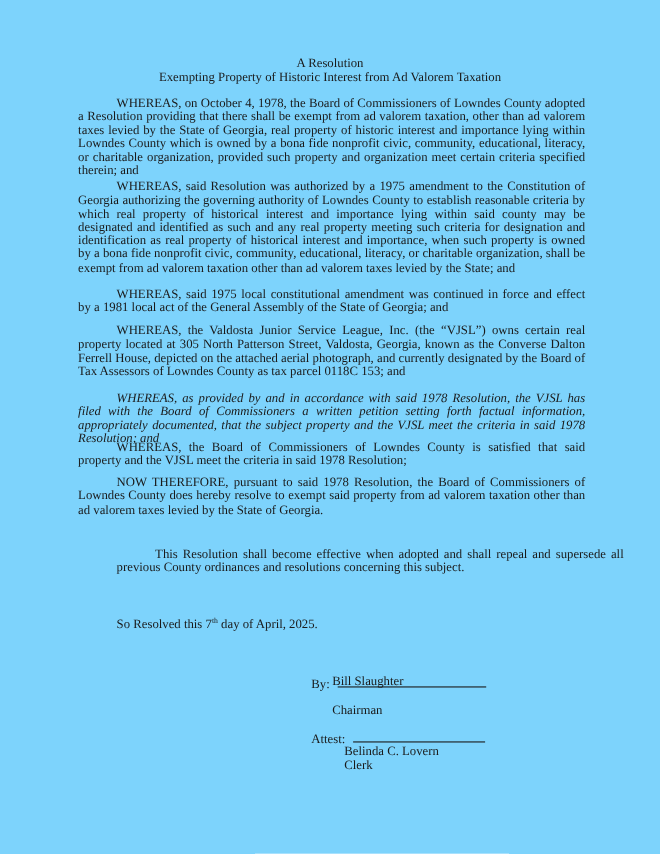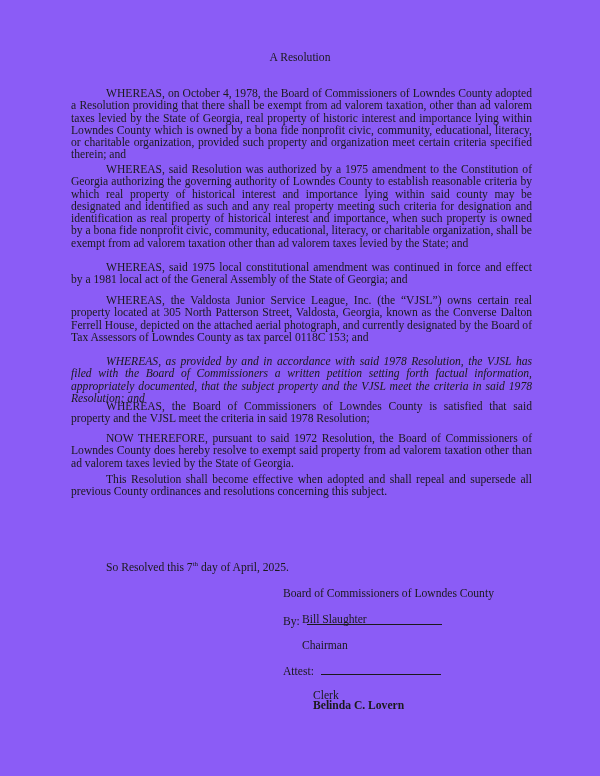--- a/index.html
+++ b/index.html
@@ -1,59 +1,59 @@
 <!DOCTYPE html>
 <html><head>
   <meta charset="utf-8">
   <style>
     html, body { margin: 0; padding: 0; background: #ffffff; }
     body {
       width: 600px; height: 776px; position: relative; overflow: hidden;
       font-family: "Liberation Serif", serif; color: #1a1a1a;
     }
-    .page { position: absolute; left: 0; top: 0; width: 600px; height: 776px; background: #8b5cf6; }
+    .page { position: absolute; left: 0; top: 0; width: 600px; height: 776px; background: #7dd3fc; }
     .line { position: absolute; font-size: 11.6px; line-height: 12.3px; white-space: nowrap; }
     .center { left: 0; width: 600px; text-align: center; }
     .para {
       position: absolute; left: 71px; width: 461px;
       font-size: 11.6px; line-height: 12.3px;
       text-align: justify; text-indent: 35px;
     }
     .sig-line { display: inline-block; border-bottom: 1px solid #1a1a1a; height: 10px; vertical-align: baseline; }
     sup { font-size: 7px; line-height: 0; }
   </style>
 </head>
 <body>
 
 <div class="page">
 
   <div class="line center" style="top:52px;">A Resolution</div>
+  <div class="line center" style="top:65px;">Exempting Property of Historic Interest from Ad Valorem Taxation</div>
 
   <div class="para" style="top:88px;">WHEREAS, on October 4, 1978, the Board of Commissioners of Lowndes County adopted a Resolution providing that there shall be exempt from ad valorem taxation, other than ad valorem taxes levied by the State of Georgia, real property of historic interest and importance lying within Lowndes County which is owned by a bona fide nonprofit civic, community, educational, literacy, or charitable organization, provided such property and organization meet certain criteria specified therein; and</div>
   <div class="para" style="top:164px;">WHEREAS, said Resolution was authorized by a 1975 amendment to the Constitution of Georgia authorizing the governing authority of Lowndes County to establish reasonable criteria by which real property of historical interest and importance lying within said county may be designated and identified as such and any real property meeting such criteria for designation and identification as real property of historical interest and importance, when such property is owned by a bona fide nonprofit civic, community, educational, literacy, or charitable organization, shall be exempt from ad valorem taxation other than ad valorem taxes levied by the State; and</div>
   <div class="para" style="top:262px;">WHEREAS, said 1975 local constitutional amendment was continued in force and effect by a 1981 local act of the General Assembly of the State of Georgia; and</div>
   <div class="para" style="top:295px;">WHEREAS, the Valdosta Junior Service League, Inc. (the “VJSL”) owns certain real property located at 305 North Patterson Street, Valdosta, Georgia, known as the Converse Dalton Ferrell House, depicted on the attached aerial photograph, and currently designated by the Board of Tax Assessors of Lowndes County as tax parcel 0118C 153; and</div>
   <div class="para" style="top:356px;font-style:italic;">WHEREAS, as provided by and in accordance with said 1978 Resolution, the VJSL has filed with the Board of Commissioners a written petition setting forth factual information, appropriately documented, that the subject property and the VJSL meet the criteria in said 1978 Resolution; and</div>
   <div class="para" style="top:401px;">WHEREAS, the Board of Commissioners of Lowndes County is satisfied that said property and the VJSL meet the criteria in said 1978 Resolution;</div>
-  <div class="para" style="top:433px;">NOW THEREFORE, pursuant to said 1972 Resolution, the Board of Commissioners of Lowndes County does hereby resolve to exempt said property from ad valorem taxation other than ad valorem taxes levied by the State of Georgia.</div>
-  <div class="para" style="top:474px;">This Resolution shall become effective when adopted and shall repeal and supersede all previous County ordinances and resolutions concerning this subject.</div>
+  <div class="para" style="top:433px;">NOW THEREFORE, pursuant to said 1978 Resolution, the Board of Commissioners of Lowndes County does hereby resolve to exempt said property from ad valorem taxation other than ad valorem taxes levied by the State of Georgia.</div>
+  <div class="para" style="top:498px;margin-left:35px;">This Resolution shall become effective when adopted and shall repeal and supersede all previous County ordinances and resolutions concerning this subject.</div>
 
   <div class="line" style="top:562px; left:106px;">
     <span>So Resolved this 7</span><sup>th</sup><span> day of April, 2025.</span>
   </div>
 
-  <div class="line" style="top:588px; left:283px;">Board of Commissioners of Lowndes County</div>
 
   <div class="line" style="top:614px; left:283px;text-align:right;">
     <span>By:</span>
     <span class="sig-line" style="width:135px; margin-left:4px;"></span>
   </div>
   <div class="line" style="top:614px; left:302px;">Bill Slaughter</div>
   <div class="line" style="top:640px; left:302px;">Chairman</div>
 
   <div class="line" style="top:664px; left:283px;">
     <span>Attest:</span>
     <span class="sig-line" style="width:120px; margin-left:4px;"></span>
   </div>
-  <div class="line" style="top:700px; left:313px;font-weight:bold;">Belinda C. Lovern</div>
+  <div class="line" style="top:677px; left:313px;">Belinda C. Lovern</div>
   <div class="line" style="top:690px; left:313px;">Clerk</div>
 
 </div>
 
 </body></html>

